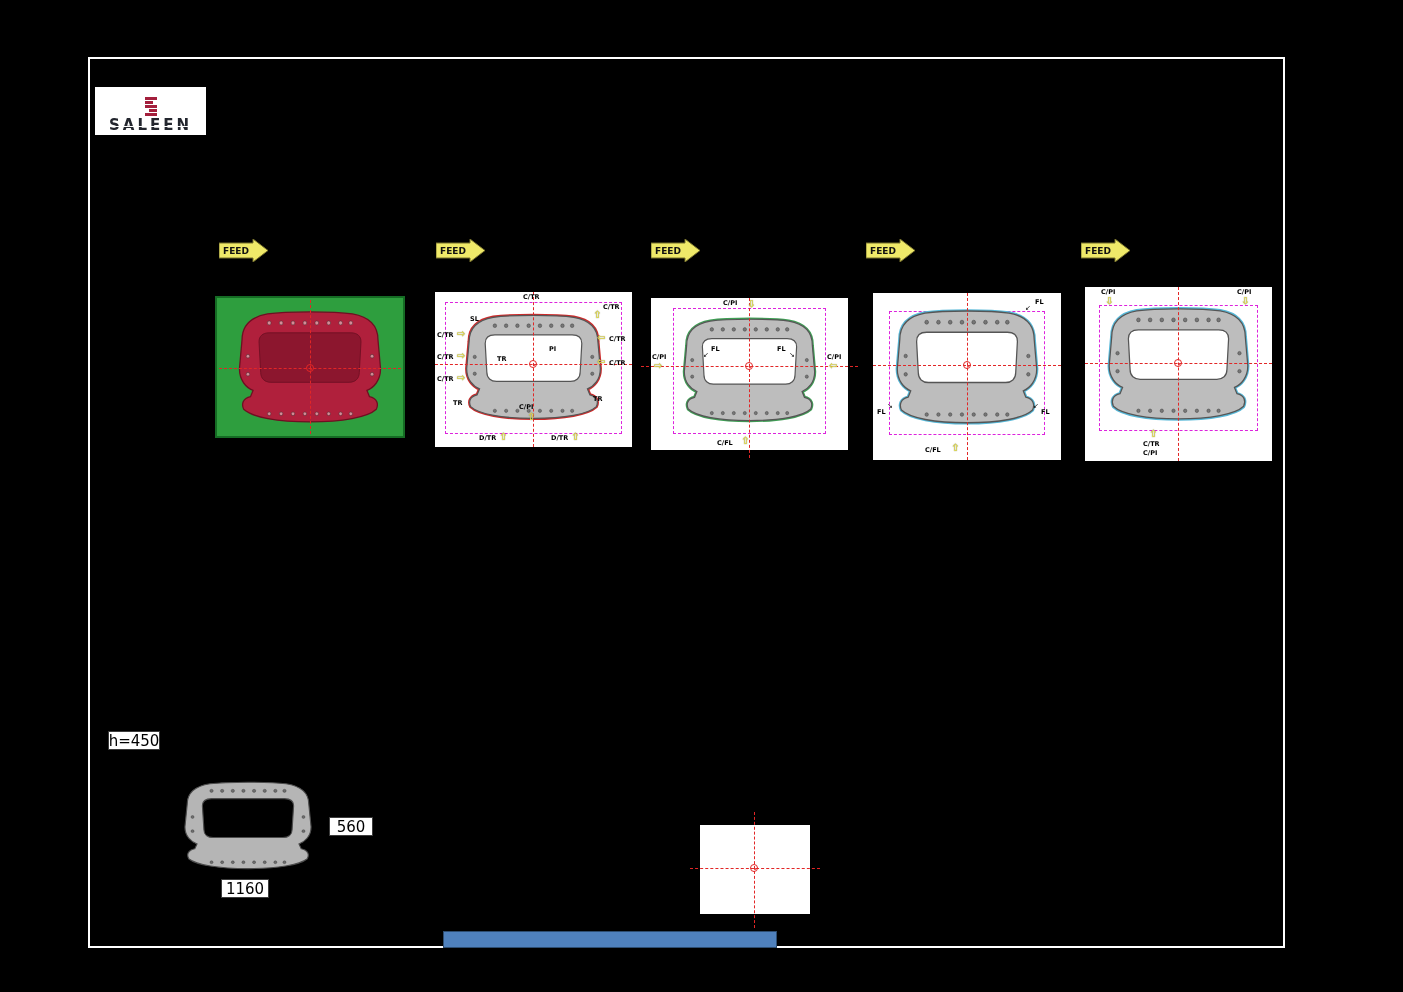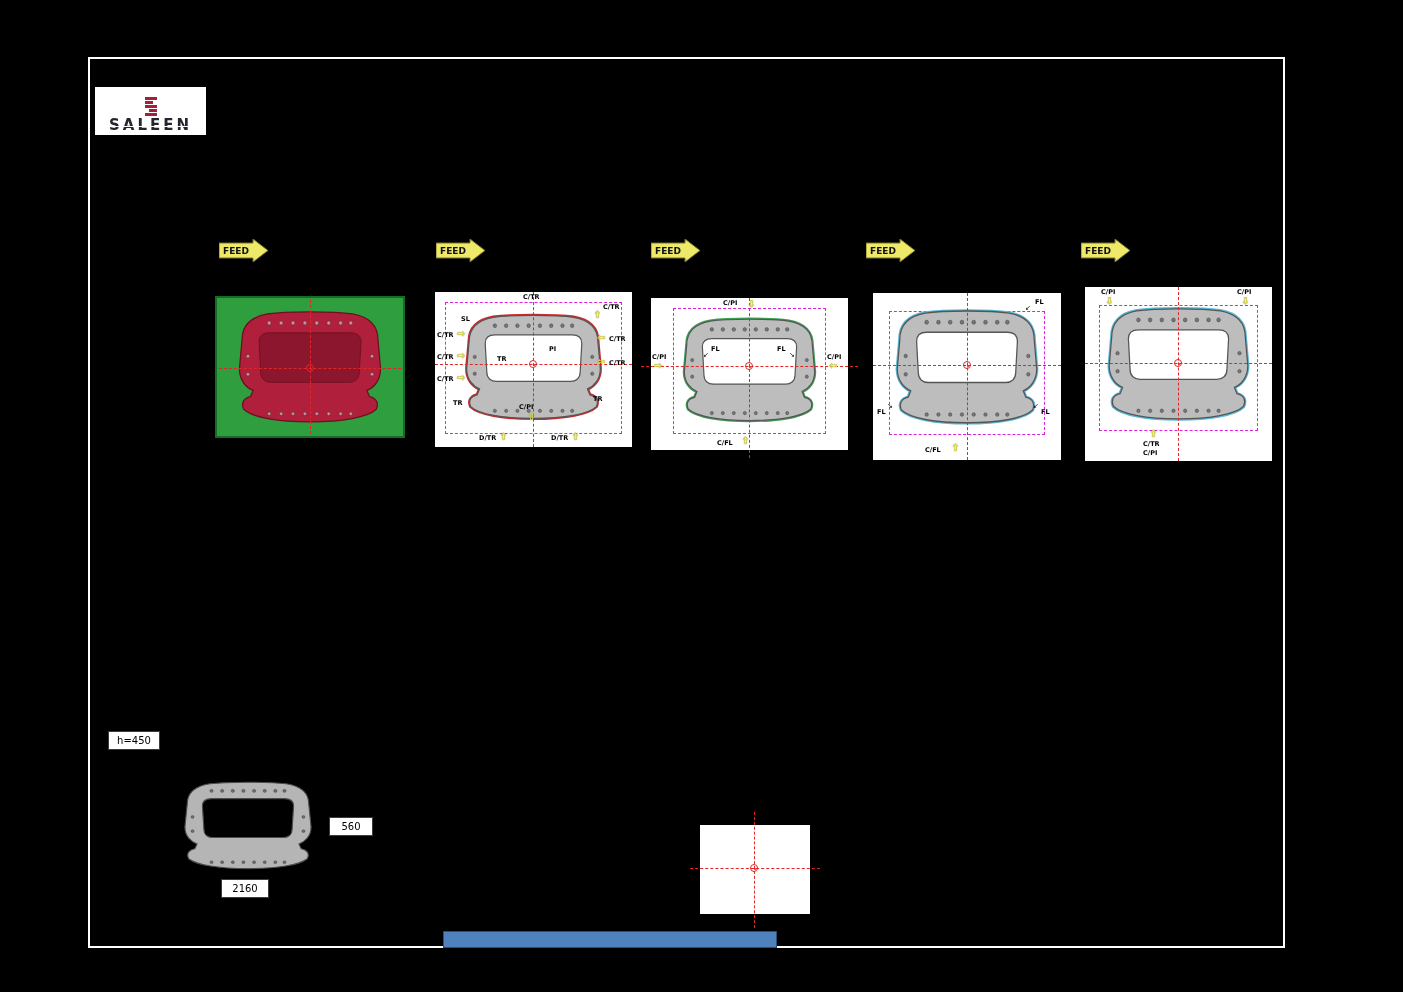--- a/index.html
+++ b/index.html
@@ -36,21 +36,21 @@
   .clv{position:absolute;width:0;border-left:1px dashed #e22626}
   .ring{position:absolute;width:8px;height:8px;border:1px solid #e22626;border-radius:50%}
   .ring:after{content:"";position:absolute;left:2.5px;top:2.5px;width:2px;height:2px;background:#e22626;border-radius:50%}
 
   .lbl{position:absolute;font-size:6.5px;line-height:1;color:#000;white-space:nowrap;font-weight:bold}
   .yarr{position:absolute;font-size:10px;line-height:1;color:#e9e45c;text-shadow:0 0 1px #55511f;font-weight:bold}
   .barr{position:absolute;font-size:7px;line-height:1;color:#000}
 
   
   .dimbox{position:absolute;background:#fff;border:1px solid #3c3c3c;display:flex;align-items:center;justify-content:center;
-          font-size:10px;color:#000}
+          font-size:15px;color:#000}
   .hbox{left:108px;top:731px;width:52px;height:19px}
   .wbox{left:329px;top:817px;width:44px;height:19px}
   .lbox{left:221px;top:879px;width:48px;height:19px}
 
   .part-front{left:172px;top:776px;width:152px;height:99px}
 
   
   .target-box{left:700px;top:825px;width:110px;height:89px;background:#fff}
   .target-v{left:754px;top:812px;height:116px}
   .target-h{left:690px;top:868px;width:130px}
@@ -166,21 +166,21 @@
       </svg>
     </div>
   <div class="clh" style="left:0;top:72px;width:197px"></div>
   <div class="clv" style="left:98px;top:0;height:155px"></div>
   <div class="ring" style="left:94px;top:68px"></div>
 
   <span class="lbl" style="left:88px;top:2px">C/TR</span>
   <span class="lbl" style="left:168px;top:12px">C/TR</span>
   <span class="yarr" style="left:158px;top:18px">⇧</span>
 
-  <span class="lbl" style="left:26px;top:24px">SL</span>
+  <span class="lbl" style="left:35px;top:24px">SL</span>
 
   <span class="lbl" style="left:2px;top:40px">C/TR</span>
   <span class="yarr" style="left:22px;top:37px">⇨</span>
   <span class="lbl" style="left:2px;top:62px">C/TR</span>
   <span class="yarr" style="left:22px;top:59px">⇨</span>
   <span class="lbl" style="left:2px;top:84px">C/TR</span>
   <span class="yarr" style="left:22px;top:81px">⇨</span>
 
   <span class="lbl" style="left:174px;top:44px">C/TR</span>
   <span class="yarr" style="left:162px;top:41px">⇦</span>
@@ -364,21 +364,21 @@
       <circle cx="27" cy="78" r="2" fill="#6e6e6e" stroke="#333" stroke-width="0.5"></circle>
       <circle cx="173" cy="58" r="2" fill="#6e6e6e" stroke="#333" stroke-width="0.5"></circle>
       <circle cx="173" cy="78" r="2" fill="#6e6e6e" stroke="#333" stroke-width="0.5"></circle>
     </svg>
   </div>
 
 <div class="abs dimbox wbox">
   <span>560</span>
 </div>
 <div class="abs dimbox lbox">
-  <span>2160</span>
+  <span>1160</span>
 </div>
 
 <div class="abs target-box"></div>
 <div class="clv target-v"></div>
 <div class="clh target-h"></div>
 <div class="ring target-ring"></div>
 
 <div class="abs footer-bar"></div>
 
 </body></html>

